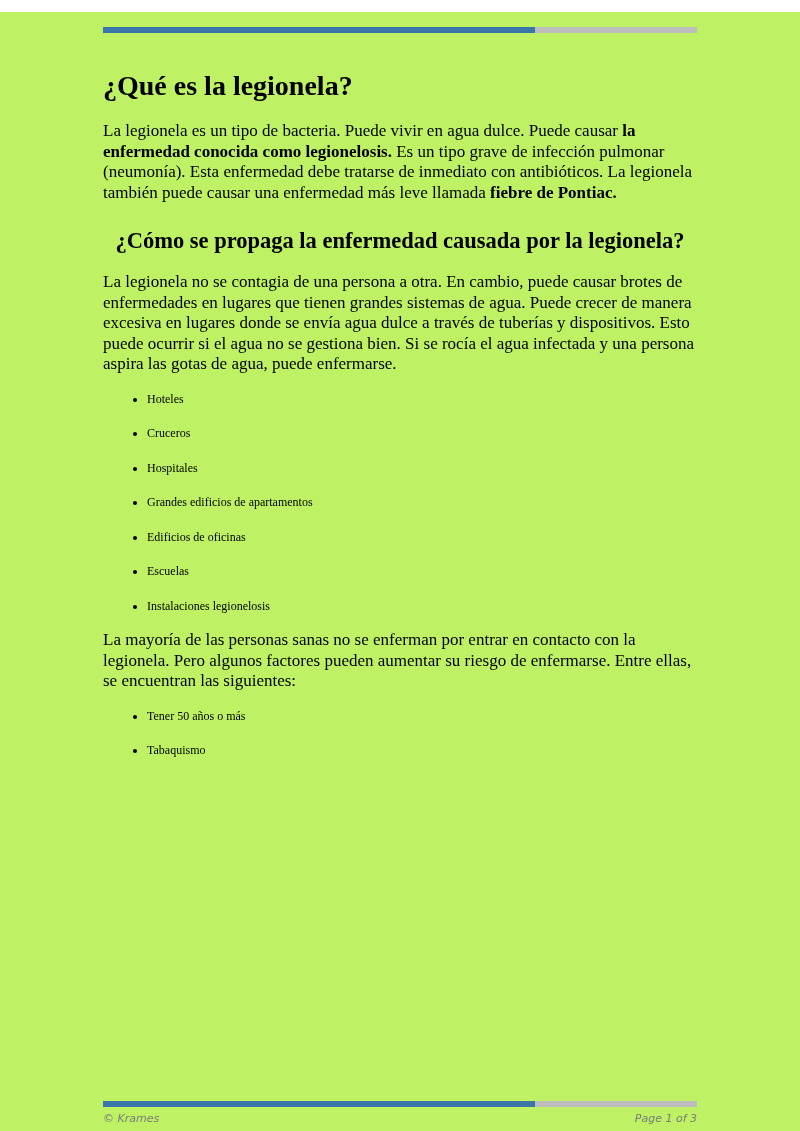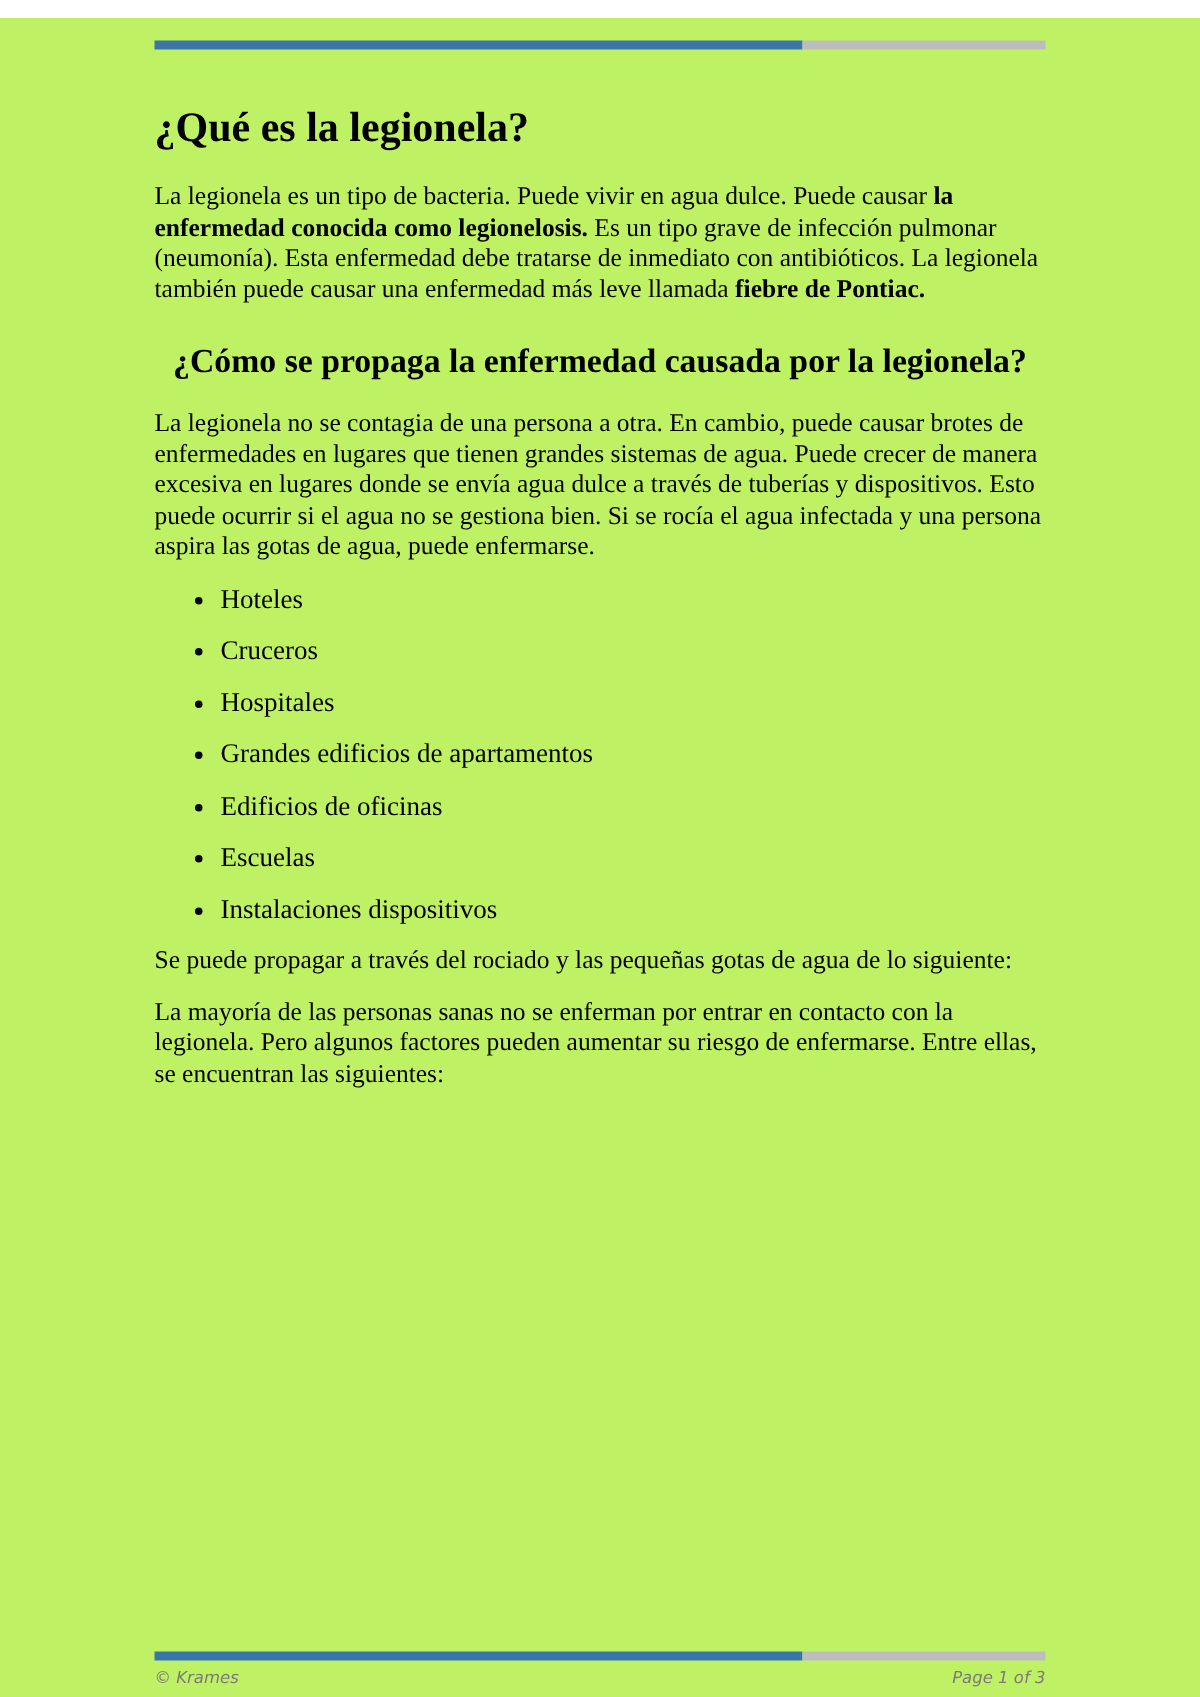--- a/index.html
+++ b/index.html
@@ -45,21 +45,21 @@
     font-size: 17px;
     line-height: 20.5px;
     margin: 14px 0;
   }
   ul {
     margin: 14px 0;
     padding-left: 44px;
     list-style: disc;
   }
   li {
-    font-size: 18px;
+    font-size: 12px;
     line-height: 20.5px;
     margin-bottom: 14px;
   }
   li:last-child { margin-bottom: 0; }
   .footer {
     position: absolute;
     left: 103px;
     right: 103px;
     top: 1089px;
   }
@@ -93,28 +93,31 @@
     <p>La legionela no se contagia de una persona a otra. En cambio, puede causar brotes de enfermedades en lugares que tienen grandes sistemas de agua. Puede crecer de manera excesiva en lugares donde se envía agua dulce a través de tuberías y dispositivos. Esto puede ocurrir si el agua no se gestiona bien. Si se rocía el agua infectada y una persona aspira las gotas de agua, puede enfermarse.</p>
 
 
     <ul>
       <li>Hoteles</li>
       <li>Cruceros</li>
       <li>Hospitales</li>
       <li>Grandes edificios de apartamentos</li>
       <li>Edificios de oficinas</li>
       <li>Escuelas</li>
-      <li>Instalaciones dispositivos</li>
+      <li>Instalaciones legionelosis</li>
     </ul>
 
-    <p>Se puede propagar a través del rociado y las pequeñas gotas de agua de lo siguiente:</p>
 
 
     <p>La mayoría de las personas sanas no se enferman por entrar en contacto con la legionela. Pero algunos factores pueden aumentar su riesgo de enfermarse. Entre ellas, se encuentran las siguientes:</p>
 
+    <ul>
+      <li>Tener 50 años o más</li>
+      <li>Tabaquismo</li>
+    </ul>
 
   </div>
 
   <div class="footer">
     <div class="rule">
       <div class="seg-blue"></div>
       <div class="seg-gray"></div>
     </div>
     <div class="footer-row">
       <span>© Krames</span>

